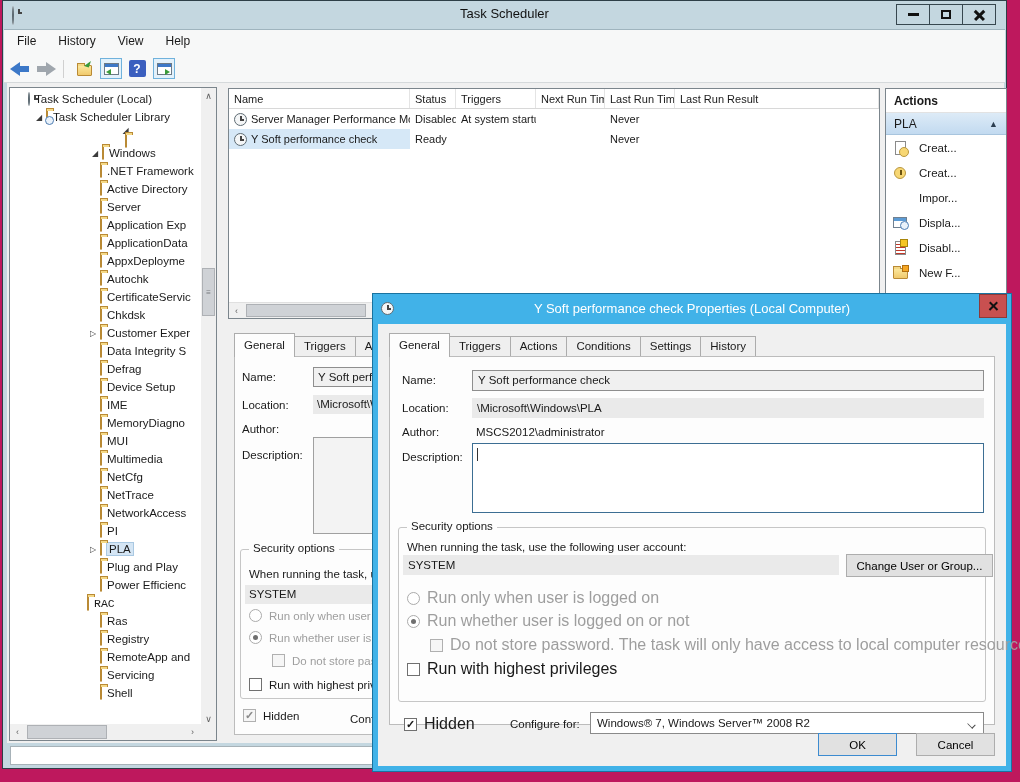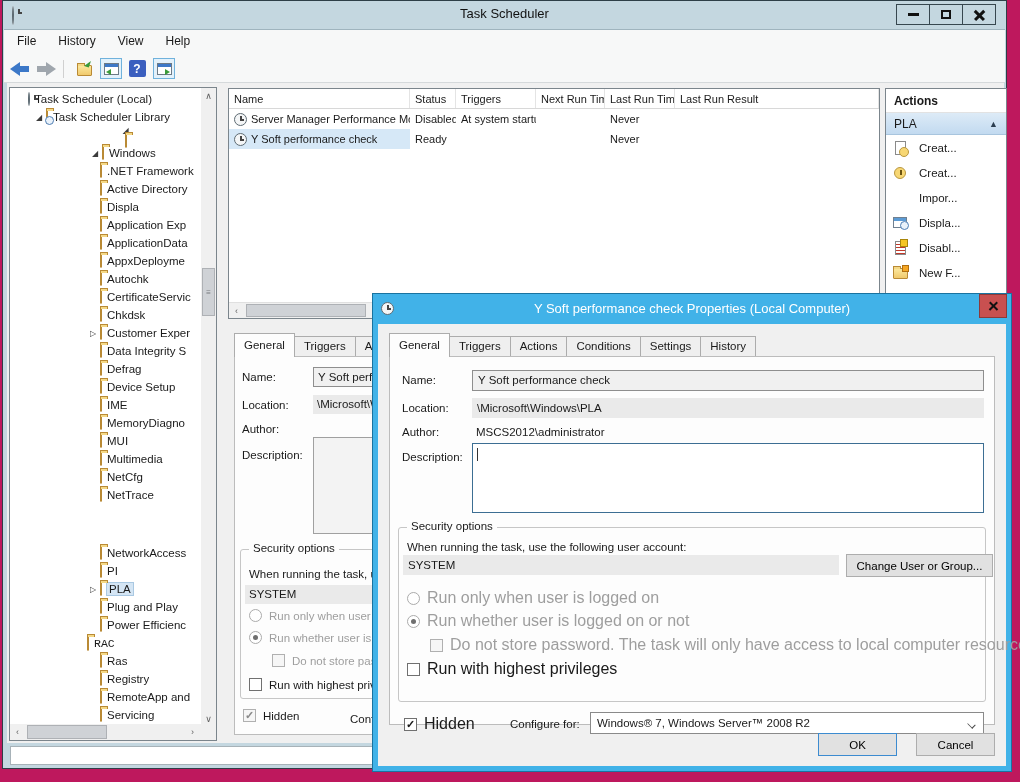--- a/index.html
+++ b/index.html
@@ -269,21 +269,21 @@
             <span class="tlabel">.NET Framework</span>
           </div>
           <div class="tree-row exp-none" style="padding-left: 76px;">
             <span class="expander"></span>
             <span class="js-icon ticon"><span class="i-folder"></span></span>
             <span class="tlabel">Active Directory</span>
           </div>
           <div class="tree-row exp-none" style="padding-left: 76px;">
             <span class="expander"></span>
             <span class="js-icon ticon"><span class="i-folder"></span></span>
-            <span class="tlabel">Displa</span>
+            <span class="tlabel">Server</span>
           </div>
           <div class="tree-row exp-none" style="padding-left: 76px;">
             <span class="expander"></span>
             <span class="js-icon ticon"><span class="i-folder"></span></span>
             <span class="tlabel">Application Exp</span>
           </div>
           <div class="tree-row exp-none" style="padding-left: 76px;">
             <span class="expander"></span>
             <span class="js-icon ticon"><span class="i-folder"></span></span>
             <span class="tlabel">ApplicationData</span>
@@ -351,21 +351,21 @@
           <div class="tree-row exp-none" style="padding-left: 76px;">
             <span class="expander"></span>
             <span class="js-icon ticon"><span class="i-folder"></span></span>
             <span class="tlabel">NetCfg</span>
           </div>
           <div class="tree-row exp-none" style="padding-left: 76px;">
             <span class="expander"></span>
             <span class="js-icon ticon"><span class="i-folder"></span></span>
             <span class="tlabel">NetTrace</span>
           </div>
-          <div class="tree-row exp-none" style="padding-left: 76px; margin-top: 40px;">
+          <div class="tree-row exp-none" style="padding-left: 76px;">
             <span class="expander"></span>
             <span class="js-icon ticon"><span class="i-folder"></span></span>
             <span class="tlabel">NetworkAccess</span>
           </div>
           <div class="tree-row exp-none" style="padding-left: 76px;">
             <span class="expander"></span>
             <span class="js-icon ticon"><span class="i-folder"></span></span>
             <span class="tlabel">PI</span>
           </div>
           <div class="tree-row selected exp-collapsed" style="padding-left: 76px;">

